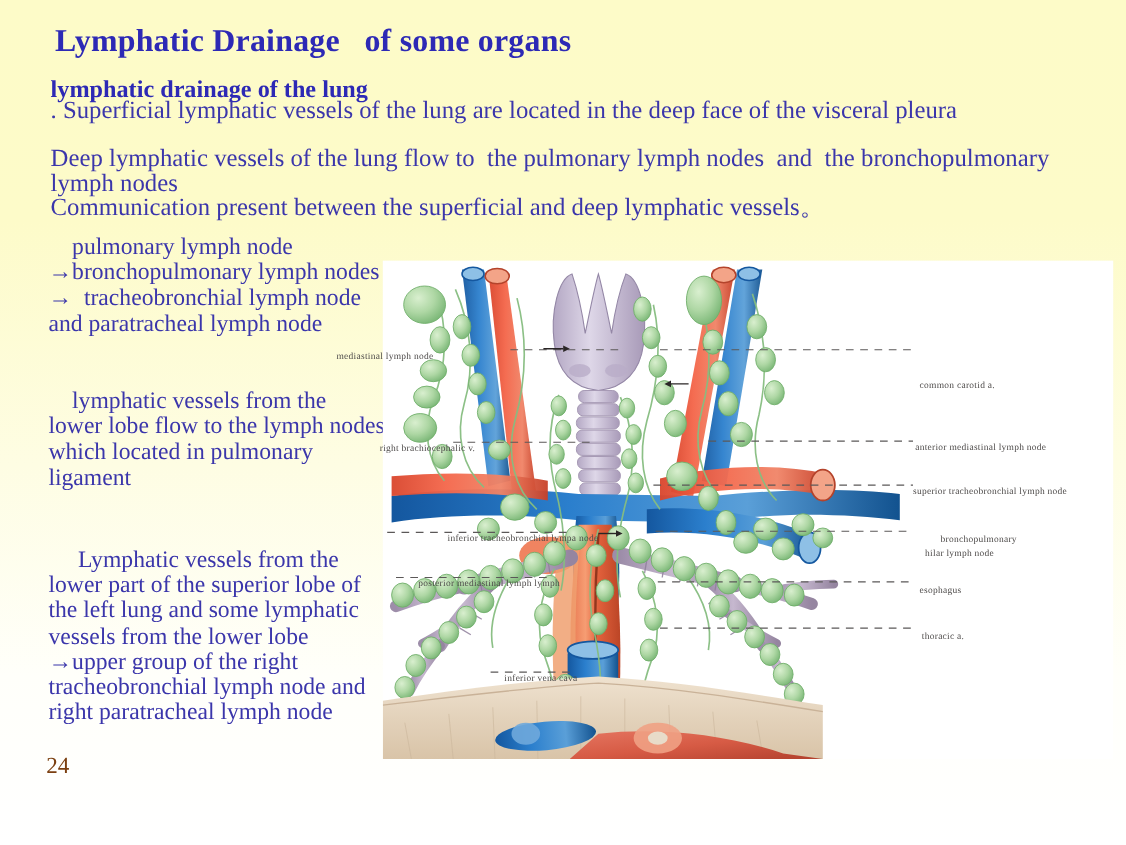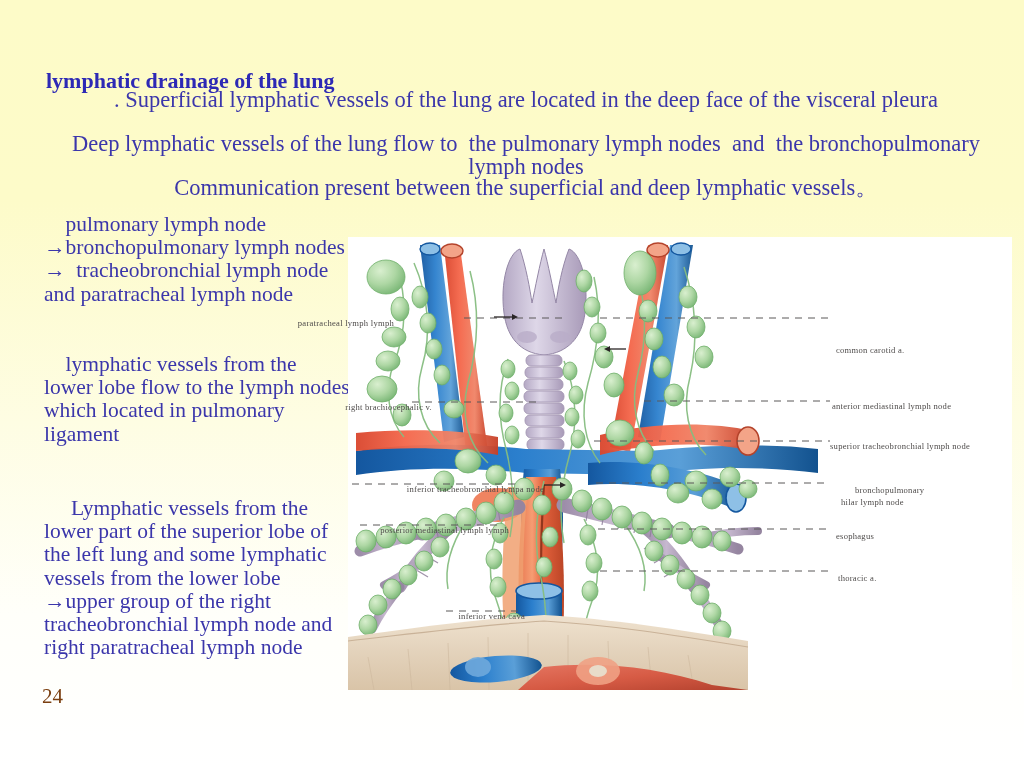--- a/index.html
+++ b/index.html
@@ -41,21 +41,20 @@
     font-weight: bold;
     color: #2d29b5;
     white-space: pre;
   }
   .para {
     position: absolute;
     color: #3b36ab;
     font-size: 22.5px;
     line-height: 23px;
     white-space: pre-wrap;
-    text-align: center;
   }
   #para-sup  { left: 46px; top: 88px;  width: 960px; }
   #para-deep { left: 46px; top: 132px; width: 960px; }
   #para-comm { left: 46px; top: 176px; width: 960px; }
 
   
   .lcol {
     position: absolute;
     left: 44px;
     color: #3b36ab;
@@ -100,20 +99,21 @@
     line-height: 10.5px;
   }
   .fig-label.right { text-align: center; }
   .fig-label.left  { text-align: right; }
 </style>
 </head>
 <body>
 
 <div id="slide">
 
+  <div class="slide-title">Lymphatic Drainage   of some organs</div>
 
   <div class="subhead">lymphatic drainage of the lung</div>
 
   <div class="para" id="para-sup">. Superficial lymphatic vessels of the lung are located in the deep face of the visceral pleura</div>
 
   <div class="para" id="para-deep">Deep lymphatic vessels of the lung flow to  the pulmonary lymph nodes  and  the bronchopulmonary lymph nodes</div>
 
   <div class="para" id="para-comm">Communication present between the superficial and deep lymphatic vessels。</div>
 
   <div class="lcol" id="lcol-a">    pulmonary lymph node →bronchopulmonary lymph nodes →  tracheobronchial lymph node and paratracheal lymph node</div>
@@ -430,21 +430,21 @@
         <polygon points="164,77 170,80 164,83" fill="#2a2626" stroke="none"></polygon>
         <line x1="262" y1="112" x2="278" y2="112"></line>
         <polygon points="262,109 256,112 262,115" fill="#2a2626" stroke="none"></polygon>
         <line x1="196" y1="248" x2="212" y2="248"></line>
         <polygon points="212,245 218,248 212,251" fill="#2a2626" stroke="none"></polygon>
       </g>
     </svg>
 
   </div>
 
-  <div class="fig-label left" style="left:394px; top:318px; transform:translateX(-100%);">paratracheal lymph lymph</div>
+  <div class="fig-label left" style="left:394px; top:318px; transform:translateX(-100%);">mediastinal lymph node</div>
   <div class="fig-label left" style="left:432px; top:402px; transform:translateX(-100%);text-align:right;">right brachiocephalic v.</div>
   <div class="fig-label left" style="left:521px; top:484px; transform:translateX(-100%);margin-left:23px;">inferior tracheobronchial lympa node</div>
   <div class="fig-label left" style="left:509px; top:525px; transform:translateX(-100%);">posterior mediastinal lymph lymph</div>
   <div class="fig-label left" style="left:525px; top:611px; transform:translateX(-100%);">inferior vena cava</div>
 
   <div class="fig-label right" style="left:836px; top:345px;">common carotid a.</div>
   <div class="fig-label right" style="left:832px; top:401px;">anterior mediastinal lymph node</div>
   <div class="fig-label right" style="left:830px; top:441px;">superior tracheobronchial lymph node</div>
   <div class="fig-label right" style="left:833px; top:485px;padding-left:22px;">bronchopulmonary</div>
   <div class="fig-label right" style="left:841px; top:497px;">hilar lymph node</div>

